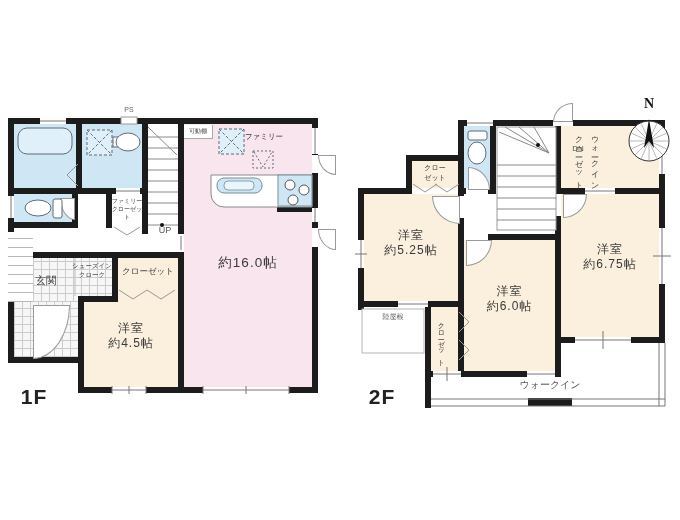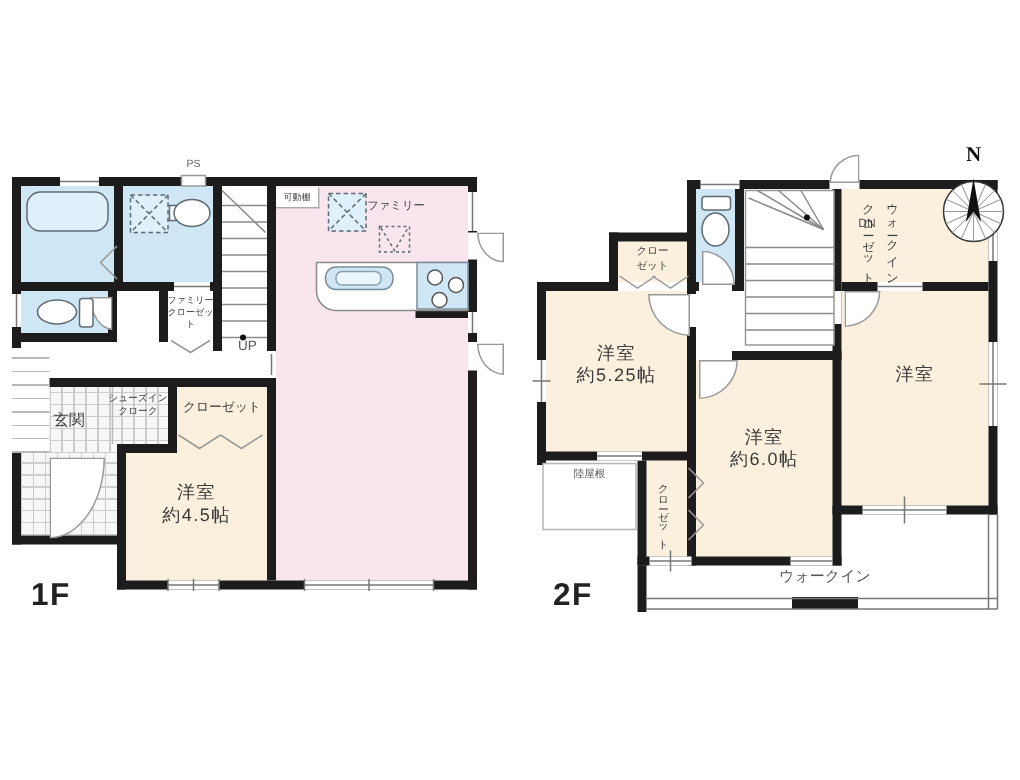--- a/index.html
+++ b/index.html
@@ -274,20 +274,21 @@
   <div class="lbl floor-lbl" style="left:12px;top:384px;width:44px;">1F</div>
   <div class="lbl floor-lbl" style="left:360px;top:384px;width:44px;">2F</div>
 
   <div class="lbl sm" style="left:112px;top:106px;width:34px;color:#666;">PS</div>
   <div class="boxlbl abs" style="left:184px;top:125px;width:28px;height:13px;border-left:none;border-top:none;">
     <span class="xs">可動棚</span>
   </div>
   <div class="lbl sm" style="left:240px;top:132px;width:48px;font-size:7.5px;">ファミリー</div>
 
   <div class="lbl rm" style="left:190px;top:255px;width:116px;font-size:13.5px;">
+    <div>約16.0帖</div>
   </div>
   <div class="lbl rm" style="left:84px;top:321px;width:94px;">
     <div>洋室</div>
     <div>約4.5帖</div>
   </div>
 
   <div class="lbl xs ml" style="left:109px;top:197px;width:36px;line-height:1.35;">ファミリー
 クローゼット</div>
   <div class="lbl" style="left:150px;top:225px;width:30px;font-size:9px;color:#555;">UP</div>
   <div class="lbl xs ml" style="left:72px;top:261px;width:40px;font-size:6.5px;line-height:1.4;">シューズイン
@@ -304,20 +305,21 @@
   <div class="lbl rm" style="left:364px;top:228px;width:94px;">
     <div>洋室</div>
     <div>約5.25帖</div>
   </div>
   <div class="lbl rm" style="left:464px;top:284px;width:91px;">
     <div>洋室</div>
     <div>約6.0帖</div>
   </div>
   <div class="lbl rm" style="left:561px;top:242px;width:98px;">
     <div>洋室</div>
+    <div>約6.75帖</div>
   </div>
 
   <div class="lbl vtext" style="left:436px;top:310px;height:60px;font-size:7px;letter-spacing:1px;">クローゼット</div>
   <div class="lbl sm" style="left:364px;top:313px;width:58px;color:#555;">陸屋根</div>
   <div class="lbl" style="left:505px;top:379px;width:90px;font-size:10px;color:#555;">ウォークイン</div>
   <div class="lbl" style="left:640px;top:95px;width:18px;font-size:14px;font-weight:bold;font-family:'Liberation Serif',serif;color:#111;">N</div>
 
 </div>
 
 </body></html>

